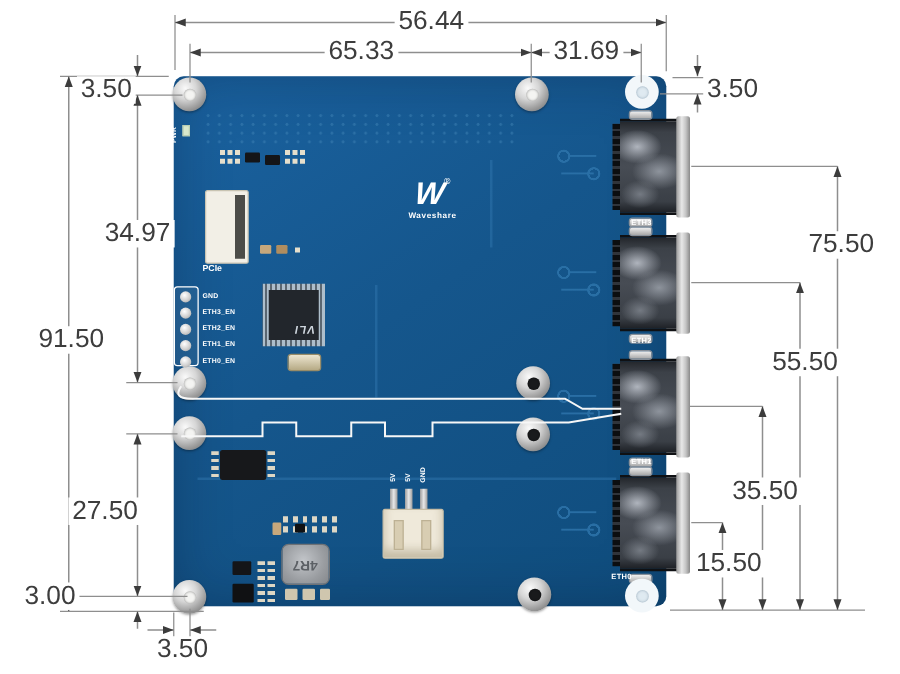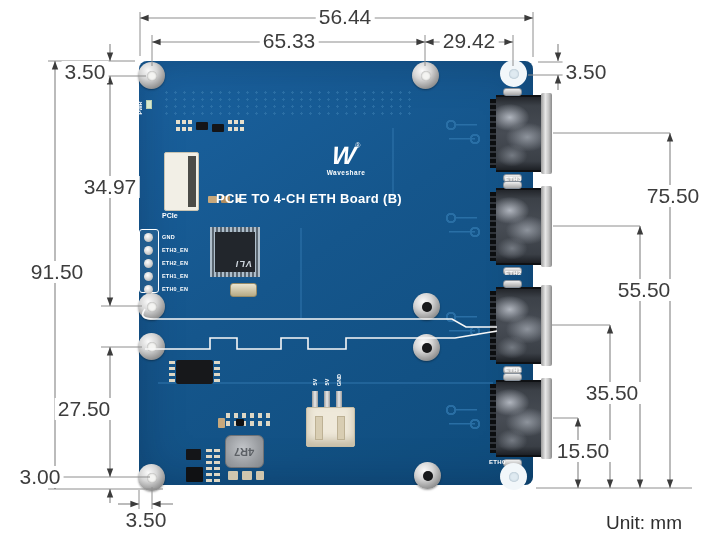--- a/index.html
+++ b/index.html
@@ -197,21 +197,20 @@
     <div class="chip-core">
       <span class="chip-mark">VLI</span>
     </div>
   </div>
   <div class="xtal"></div>
 
   <div class="logo">
     <span class="logo-w">W</span><span class="logo-reg">®</span>
     <div class="logo-name">Waveshare</div>
   </div>
-  <span class="title">PCIE TO 4-CH ETH Board (B)</span>
 
   <div class="stripe-h" style="left:169px;top:361px;width:6px;height:23px;"></div>
   <div class="soic"></div>
   <div class="stripe-h" style="left:214px;top:361px;width:6px;height:23px;"></div>
 
   <div class="stripe-v" style="left:226px;top:413px;width:44px;height:5px;"></div>
   <div class="stripe-v" style="left:226px;top:421px;width:44px;height:5px;"></div>
   <div class="blkchip" style="left:236px;top:419px;width:8px;height:7px;"></div>
   <div class="blkchip" style="left:218px;top:418px;width:7px;height:10px;background:#c7a87c;"></div>
   <div class="sot" style="left:186px;top:449px;width:15px;height:11px;"></div>
@@ -292,27 +291,26 @@
     </g>
 
     <g stroke="#f7f7f7" stroke-width="1.6" fill="none">
       <path d="M145,309 C140,316 143,319 154,319 L452,319 L466,327 L497,327"></path>
       <path d="M145,349 L210,349 L210,338 L237,338 L237,349 L281,349 L281,338 L308,338 L308,349 L346,349 L346,338 L425,338 L455,338 L497,331"></path>
     </g>
   </svg>
 
   <span class="dim" style="left:345px;top:17px;">56.44</span>
   <span class="dim" style="left:289px;top:41px;">65.33</span>
-  <span class="dim" style="left:469px;top:41px;">29.42</span>
+  <span class="dim" style="left:469px;top:41px;">31.69</span>
   <span class="dim" style="left:85px;top:72px;">3.50</span>
   <span class="dim" style="left:586px;top:72px;">3.50</span>
   <span class="dim" style="left:110px;top:187px;">34.97</span>
   <span class="dim" style="left:57px;top:272px;">91.50</span>
   <span class="dim" style="left:84px;top:409px;">27.50</span>
   <span class="dim" style="left:40px;top:477px;">3.00</span>
   <span class="dim" style="left:146px;top:520px;">3.50</span>
   <span class="dim" style="left:673px;top:196px;">75.50</span>
   <span class="dim" style="left:644px;top:290px;">55.50</span>
   <span class="dim" style="left:612px;top:393px;">35.50</span>
   <span class="dim" style="left:583px;top:451px;">15.50</span>
 
-  <span class="unit">Unit: mm</span>
 </div>
 
 </body></html>

